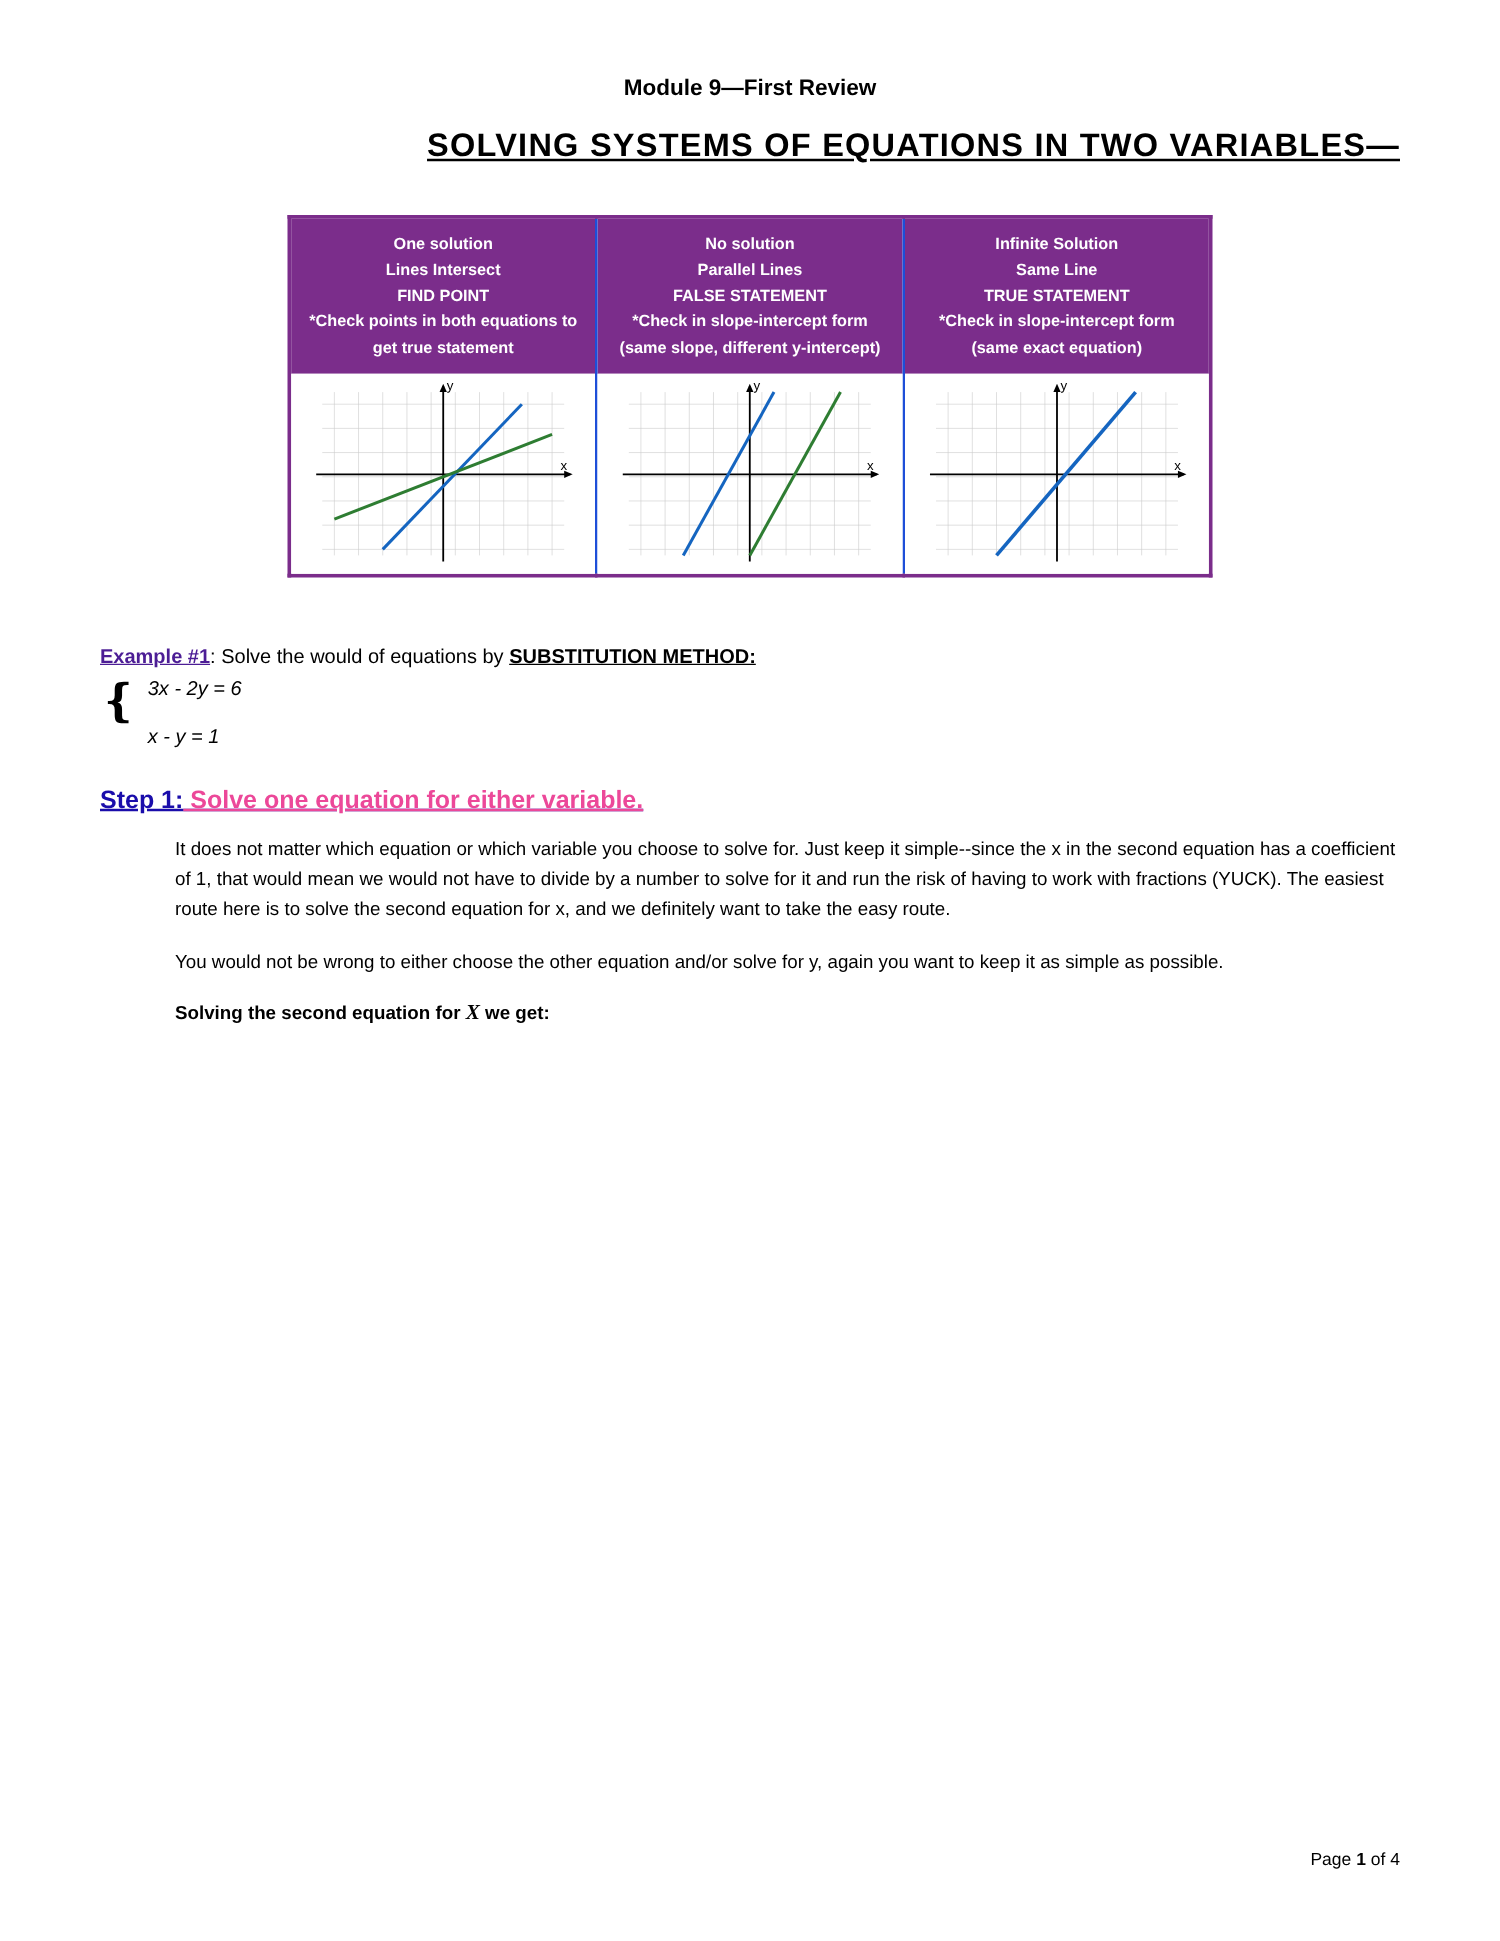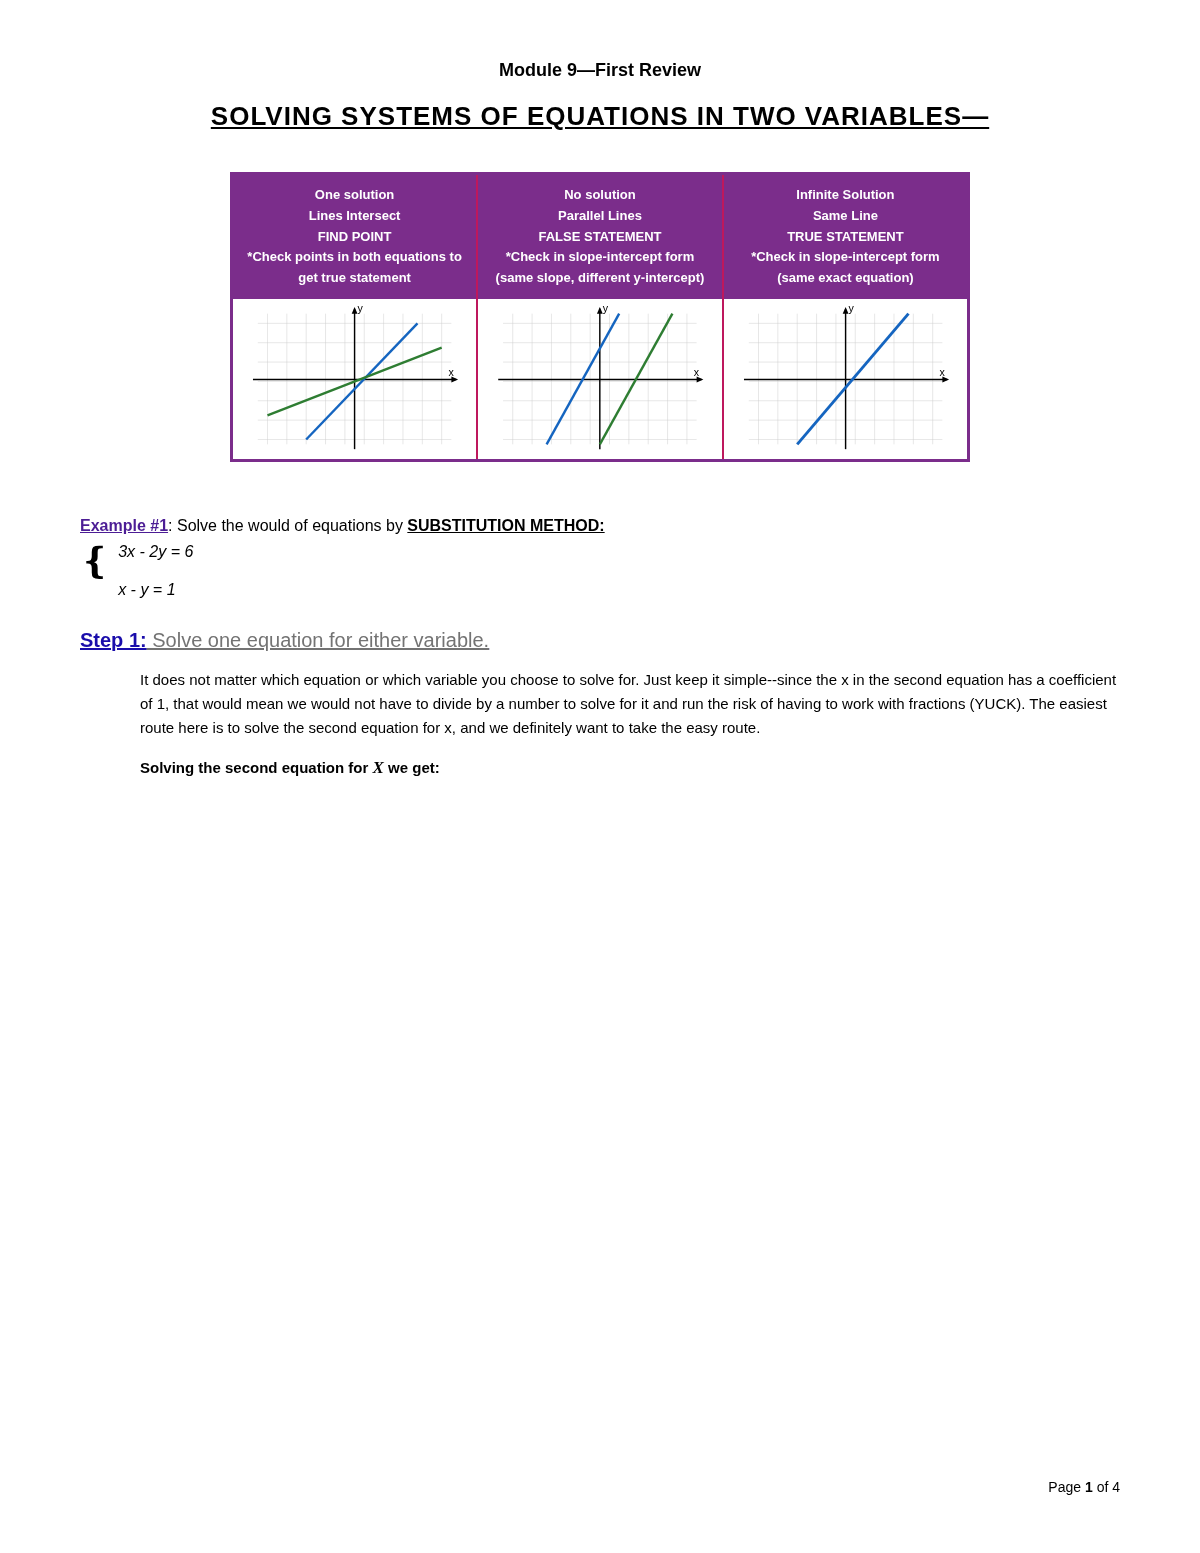--- a/index.html
+++ b/index.html
@@ -15,38 +15,38 @@
     }
 
     .module-title {
       text-align: center;
       font-size: 18px;
       font-weight: bold;
       margin-bottom: 20px;
     }
 
     .main-title {
-      text-align: center;
+      text-align: right;
       font-size: 26px;
       font-weight: bold;
       text-decoration: underline;
       margin-bottom: 40px;
       letter-spacing: 1px;
     }
 
     
     .solutions-table {
       width: 740px;
       margin: 0 auto 50px auto;
       border-collapse: collapse;
       border: 3px solid #7b2d8b;
     }
 
     .solutions-table td {
-      border: 2px solid #be185d;
+      border: 2px solid #1d4ed8;
       padding: 0;
       vertical-align: top;
       width: 33.33%;
     }
 
     .cell-header {
       background-color: #7b2d8b;
       color: #fff;
       text-align: center;
       font-size: 13px;
@@ -325,24 +325,25 @@
     <span class="brace-symbol">❴</span>
     <div class="eq-lines">
       <span>3x - 2y = 6</span>
       <span>x -  y = 1</span>
     </div>
   </div>
 </div>
 
 <div>
   <div class="step-heading">
-    <span class="step-label">Step 1:</span><span><span style="text-decoration:underline; color:#737373; font-weight:normal; font-size:20px;">  Solve one equation for either variable.</span></span>
+    <span class="step-label">Step 1:</span><span><span style="text-decoration:underline; color:#ec4899; font-weight:bold; font-size:20px;">  Solve one equation for either variable.</span></span>
   </div>
 
   <p class="paragraph">It does not matter which equation or which variable you choose to solve for. Just keep it simple--since the x in the second equation has a coefficient of 1, that would mean we would not have to divide by a number to solve for it and run the risk of having to work with fractions (YUCK). The easiest route here is to solve the second equation for x, and we definitely want to take the easy route.</p>
+  <p class="paragraph">You would not be wrong to either choose the other equation and/or solve for y, again you want to keep it as simple as possible.</p>
 
   <p class="solving-label">
     <span>Solving the second equation for</span> <span class="italic-x"><i>X</i></span> we get:
   </p>
 </div>
 
 <div class="page-number">
   <span>Page </span><strong>1</strong><span> of 4</span>
 </div>
 

